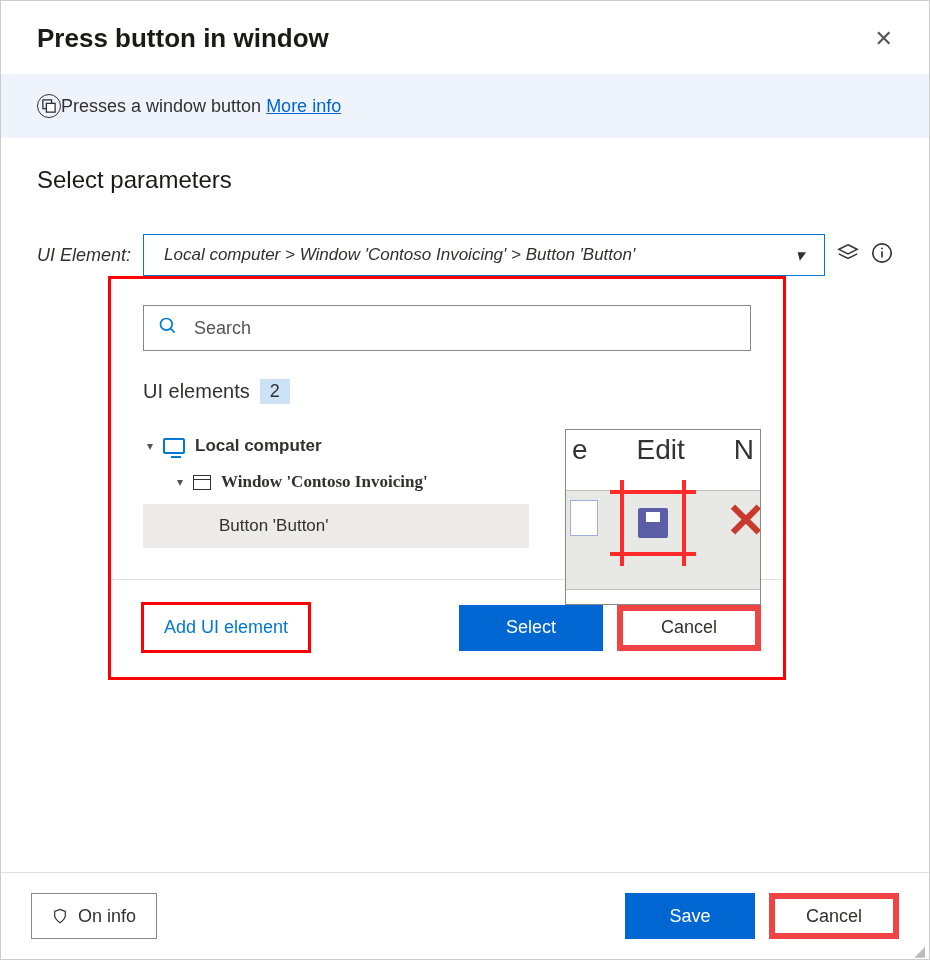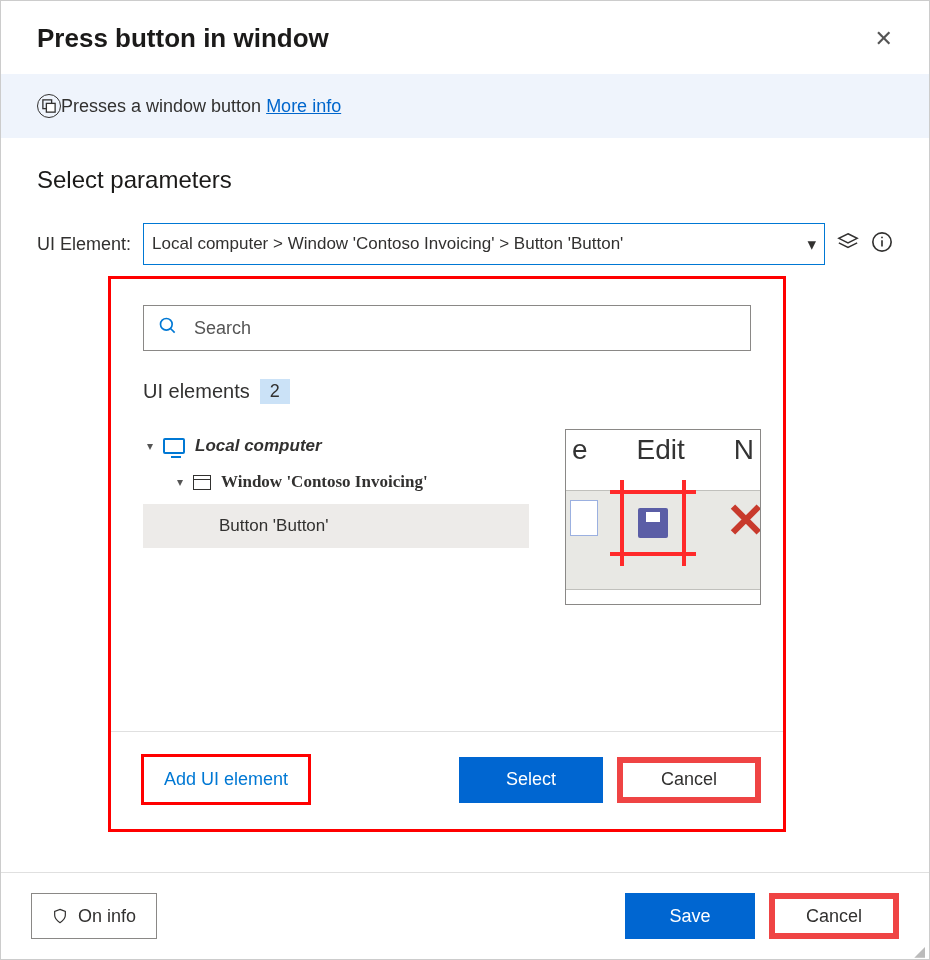--- a/index.html
+++ b/index.html
@@ -11,28 +11,28 @@
     .close-x { font-size: 22px; color: #555; cursor: pointer; line-height: 1; }
 
     .info-bar { background: #eff4fc; padding: 20px 36px; display: flex; align-items: center; }
     .info-ico { width: 24px; height: 24px; border: 1.5px solid #323130; border-radius: 50%; display:flex;align-items:center;justify-content:center;font-size:13px;font-weight:600; color:#323130; position:relative;}
     .info-txt { color: #323130; font-size: 18px; }
     .link { color: #0066cc; text-decoration: underline; cursor: pointer; }
 
     .params { padding: 28px 36px 0 36px; }
     .params h2 { margin: 0; font-size: 24px; font-weight: 400; color: #1b1a19; }
 
-    .field-row { display: flex; align-items: center; gap: 12px; margin-top: 29px; padding: 0 36px; }
+    .field-row { display: flex; align-items: center; gap: 12px; margin-top: 40px; padding: 0 36px; font-style: italic; }
     .label { font-size: 18px; color: #323130; white-space: nowrap; }
-    .select-box { flex: 1; border: 1.5px solid #0078d4; height: 42px; display: flex; align-items: center; justify-content: space-between; padding: 0 8px; cursor: pointer; background:#fff;}
+    .select-box { flex: 1; border: 1.5px solid #0078d4; height: 42px; display: flex; align-items: center; justify-content: space-between; padding: 0 20px; cursor: pointer; background:#fff;}
     .select-box span { font-size: 17px; color: #323130; }
     .chev { font-size: 14px; color: #323130; }
     .iconbtn { font-size: 20px; color: #323130; cursor: pointer; }
 
-    .popup { position: absolute; left: 110px; top: 278px; width: 672px; height: 550px; outline: 3px solid #ff0000; background: #fff; display:flex; flex-direction:column;}
+    .popup { position: absolute; left: 110px; top: 278px; width: 672px; height: 398px; outline: 3px solid #ff0000; background: #fff; display:flex; flex-direction:column;}
     .popup-inner { padding: 26px 32px 0 32px; flex:1; display:flex; flex-direction:column;}
     .search-box { border: 1px solid #8a8886; height: 46px; display: flex; align-items: center; gap: 14px; padding: 0 14px; }
     .search-ico { color: #0078d4; font-size:18px;}
     .search-box input { border: none; outline: none; font-size: 18px; flex: 1; color: #555; }
     .search-box input::placeholder{color:#555;}
     .sec-title { display: flex; align-items: center; gap: 10px; margin-top: 28px; }
     .sec-title span.t { font-size: 20px; color: #323130; }
     .count { background: #cbe2f7; color: #323130; font-size: 18px; padding: 2px 10px; }
     .tree { margin-top: 24px; font-size: 17px; color:#323130; }
     .tree-row { display:flex;align-items:center;gap:10px;padding:8px 4px;}
@@ -132,21 +132,21 @@
 
       <div class="sec-title">
         <span class="t">UI elements</span>
         <span class="count">2</span>
       </div>
 
       <div class="tree">
         <div class="tree-row">
           <span class="chevsm">▾</span>
           <span class="mon-ico"></span>
-          <span style="font-weight:600;font-style:italic;">Local computer</span>
+          <span style="font-weight:600;">Local computer</span>
         </div>
         <div class="tree-row indent1">
           <span class="chevsm">▾</span>
           <span class="win-ico"></span>
           <span style="font-weight:600;font-family:Liberation Serif, serif;">Window 'Contoso Invoicing'</span>
         </div>
         <div class="tree-row selected" style="width:386px;">
           <span>Button 'Button'</span>
         </div>
       </div>

